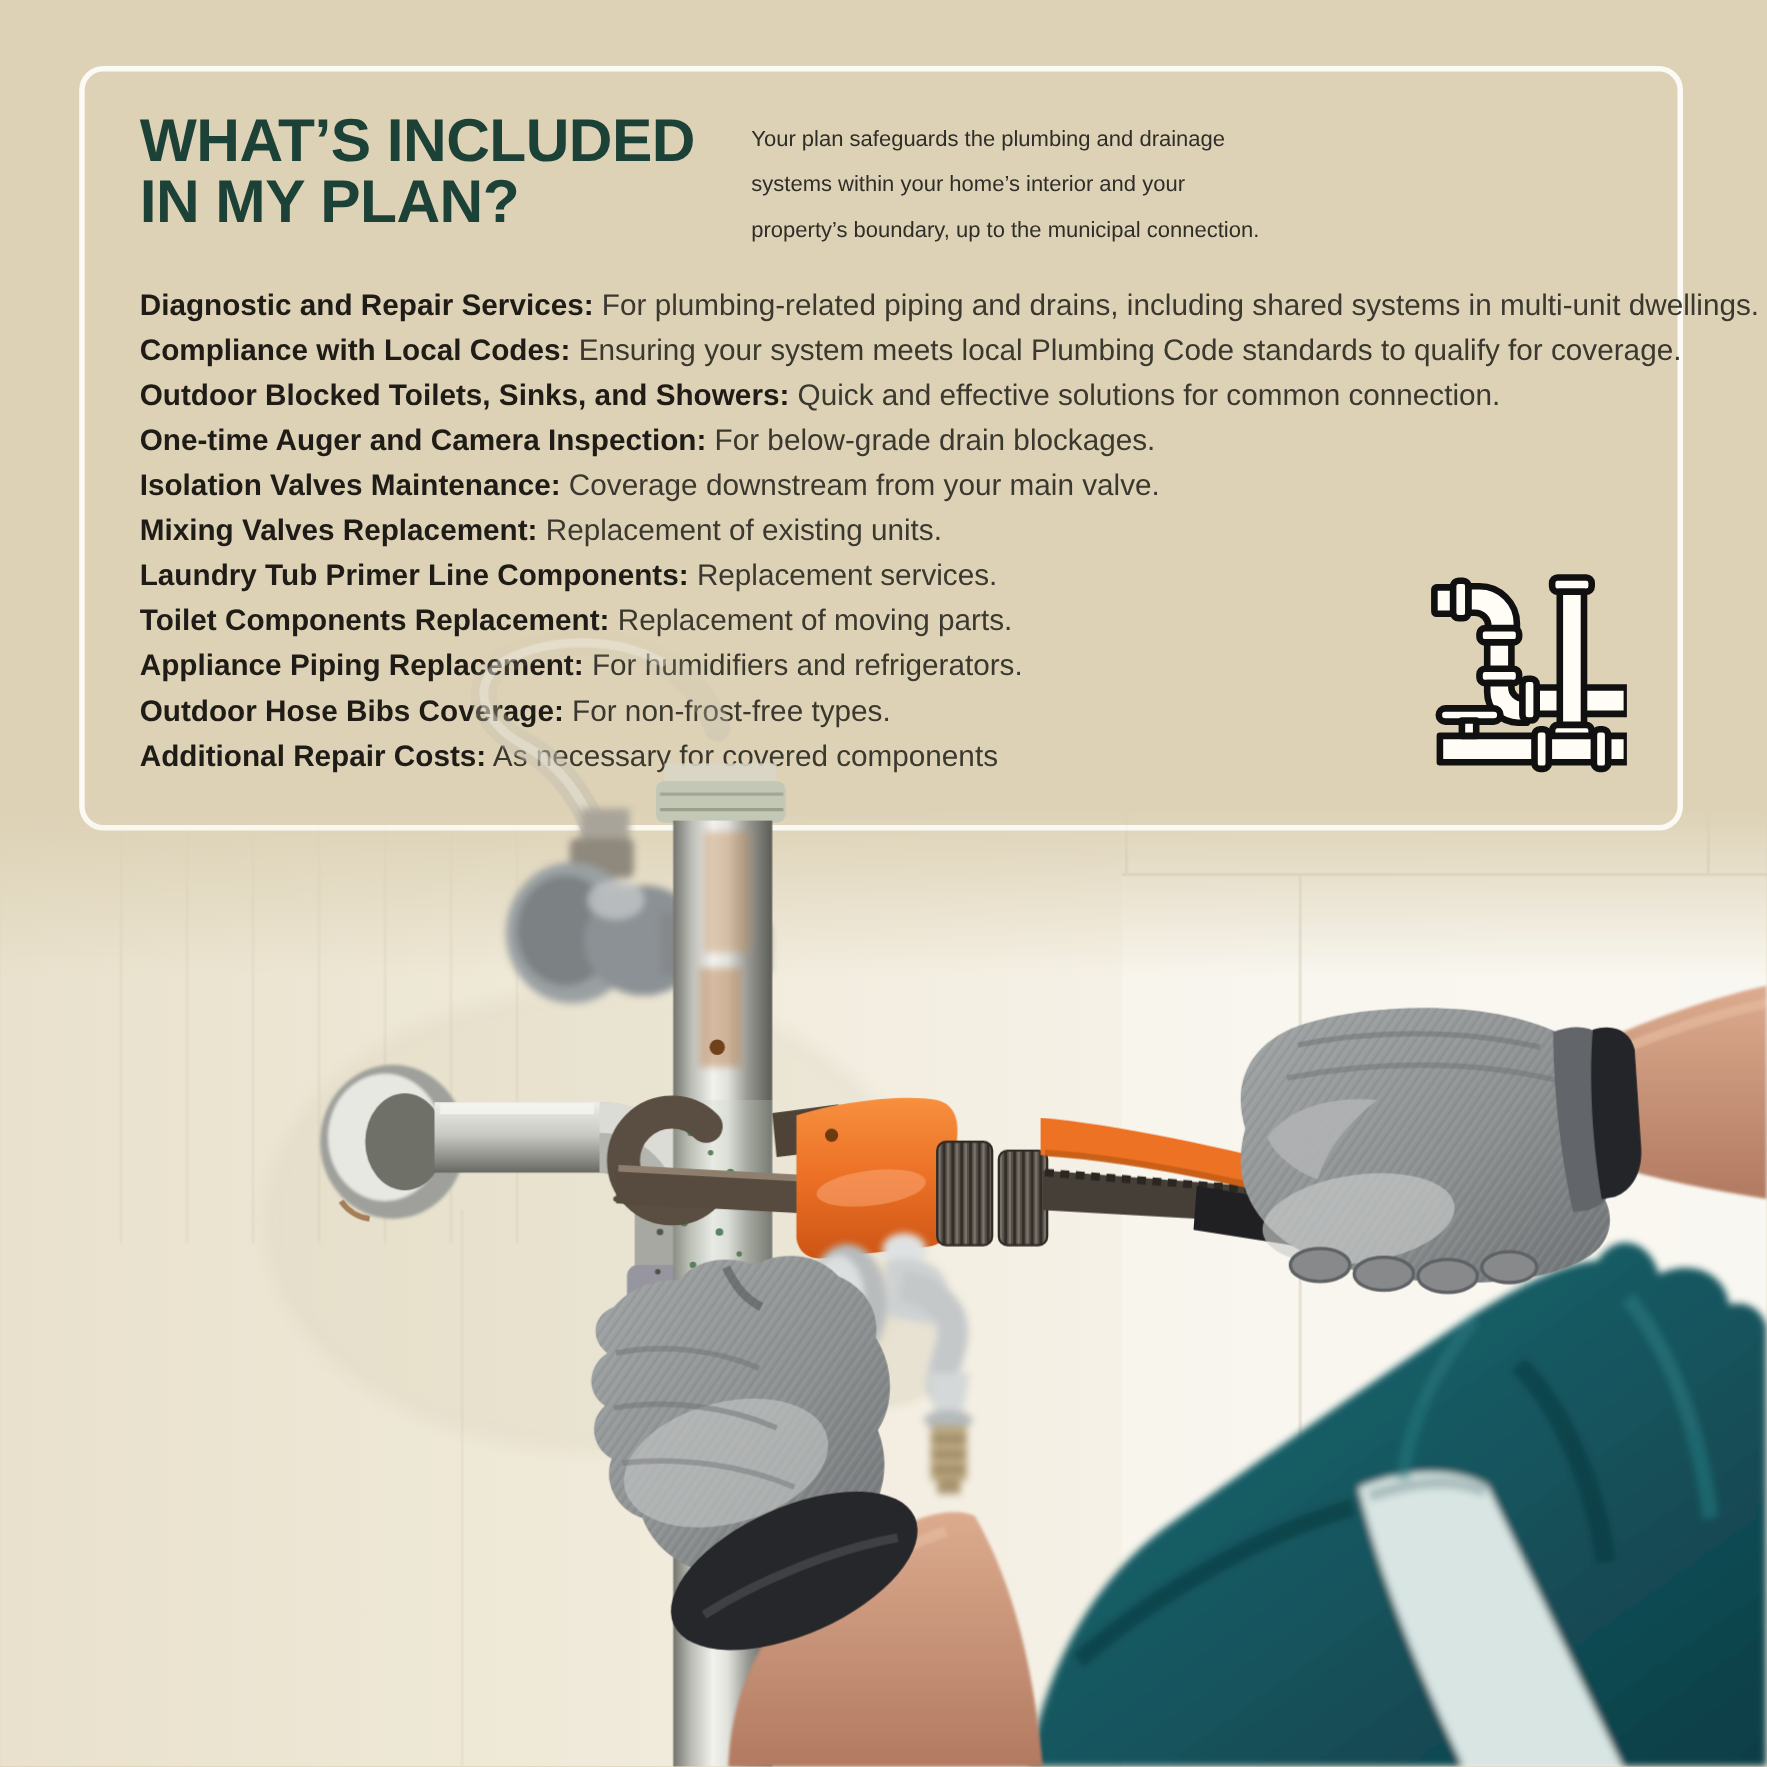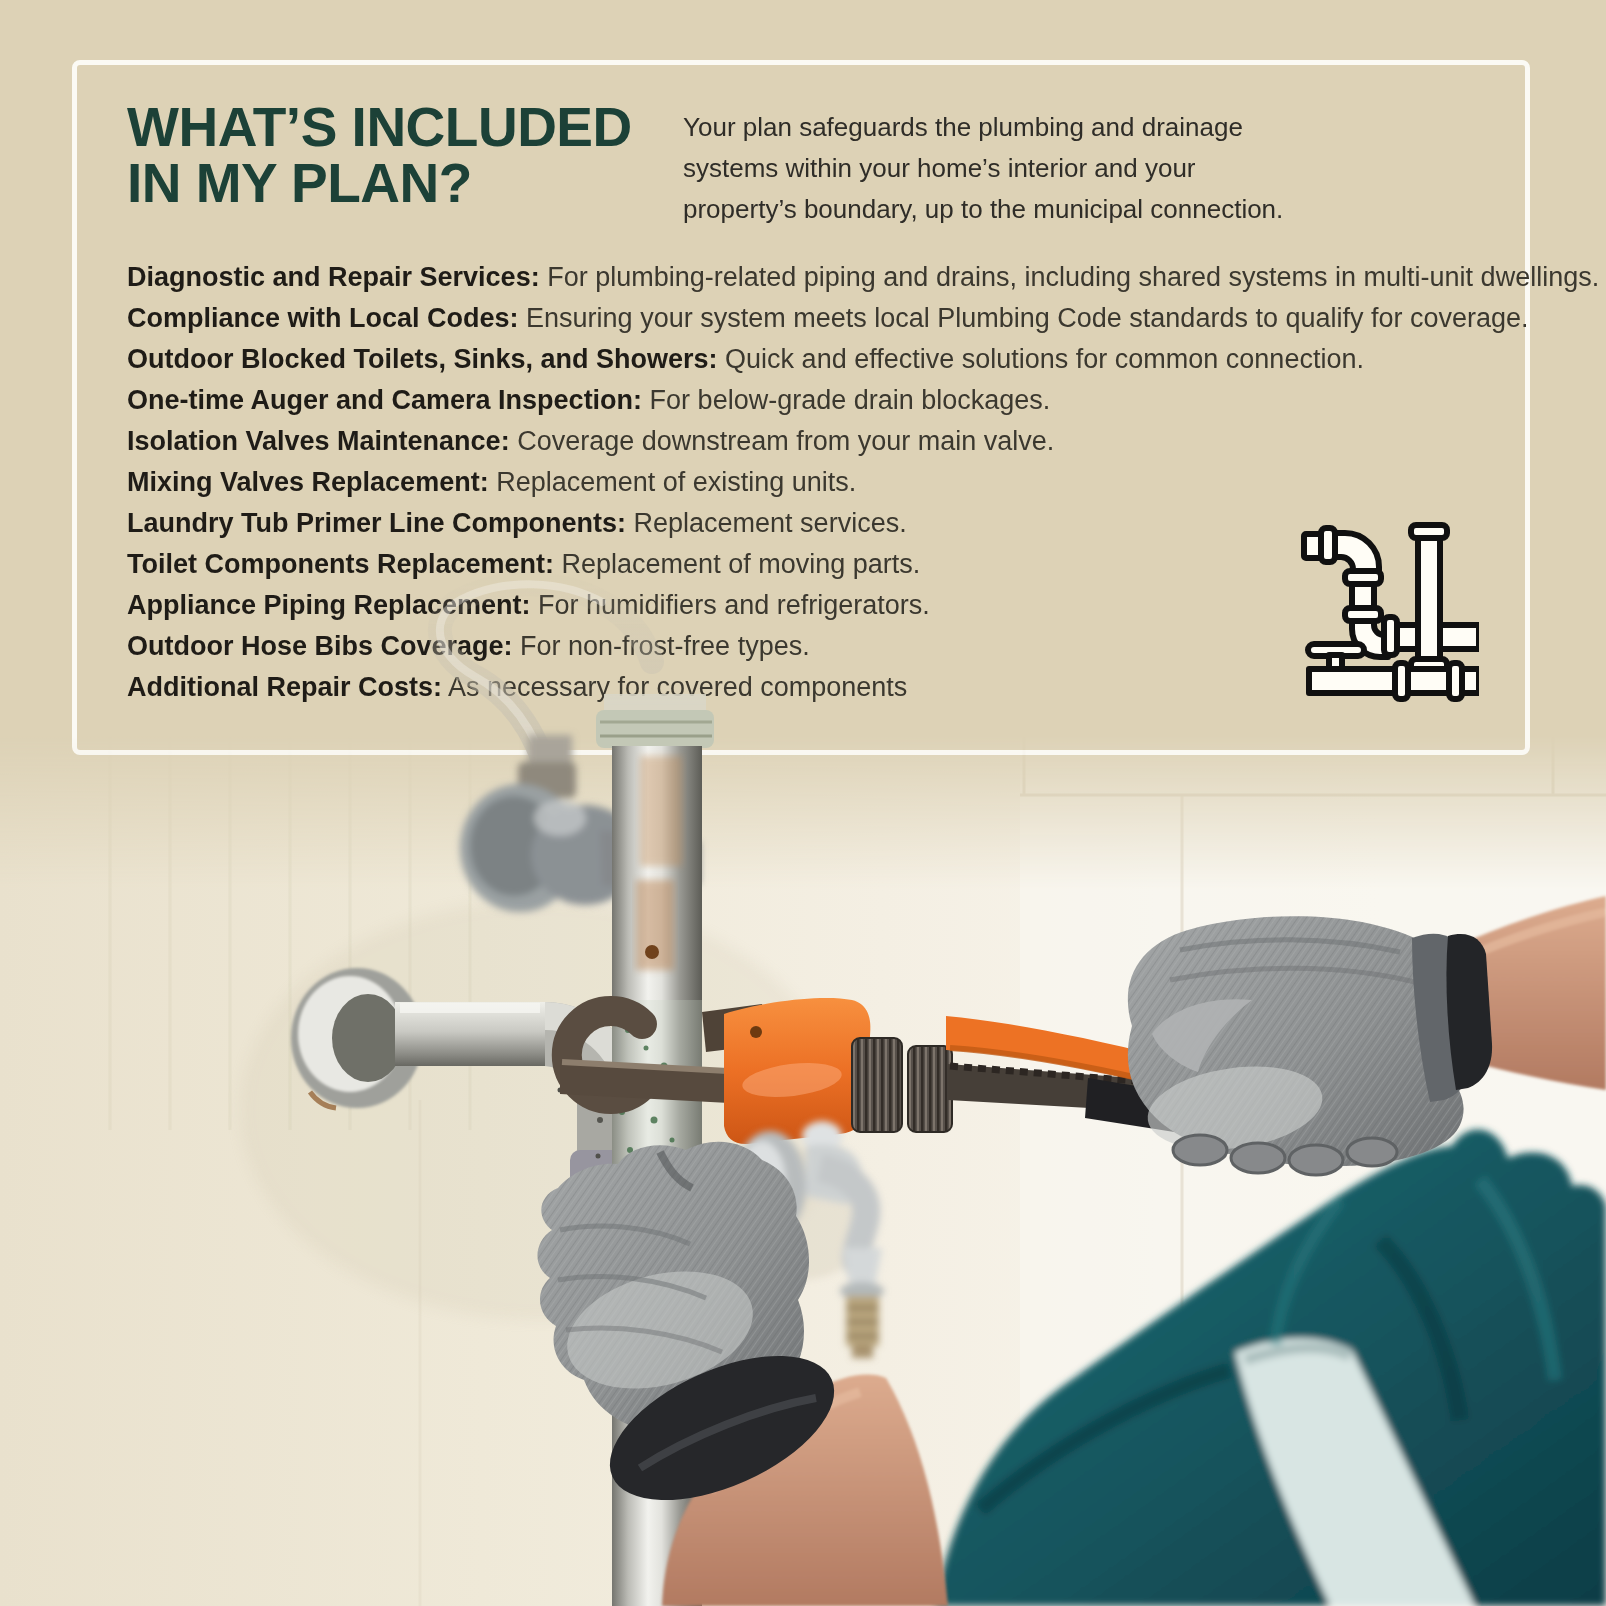--- a/index.html
+++ b/index.html
@@ -3,31 +3,31 @@
 <meta charset="utf-8">
 <style>
   html,body{margin:0;padding:0;}
   body{
     width:1606px;height:1606px;position:relative;overflow:hidden;
     background:#ddd2b6;
     font-family:"Liberation Sans", sans-serif;
   }
   .panel{
     position:absolute;left:72px;top:60px;width:1458px;height:695px;
-    border:5px solid #fbfaf4;border-radius:8px;box-sizing:border-box;
+    border:5px solid #fbfaf4;border-radius:22px;box-sizing:border-box;
     z-index:2;
   }
   .title{
     position:absolute;left:50px;top:34px;width:540px;
     font-size:55px;line-height:56px;font-weight:700;letter-spacing:-0.5px;
     color:#1c4137;
   }
   .intro{
     position:absolute;left:606px;top:42px;width:820px;
-    font-size:26px;line-height:41px;font-weight:400;color:#2f2d28;
+    font-size:20px;line-height:41px;font-weight:400;color:#2f2d28;
   }
   .list{
     position:absolute;left:50px;top:192px;width:1370px;
   }
   .item{
     font-size:27px;line-height:41px;color:#3b382f;white-space:nowrap;
   }
   .item b{color:#1f1c17;font-weight:700;text-align:right;}
   .pipes-icon{
     position:absolute;left:1178px;top:448px;width:224px;height:192px;

